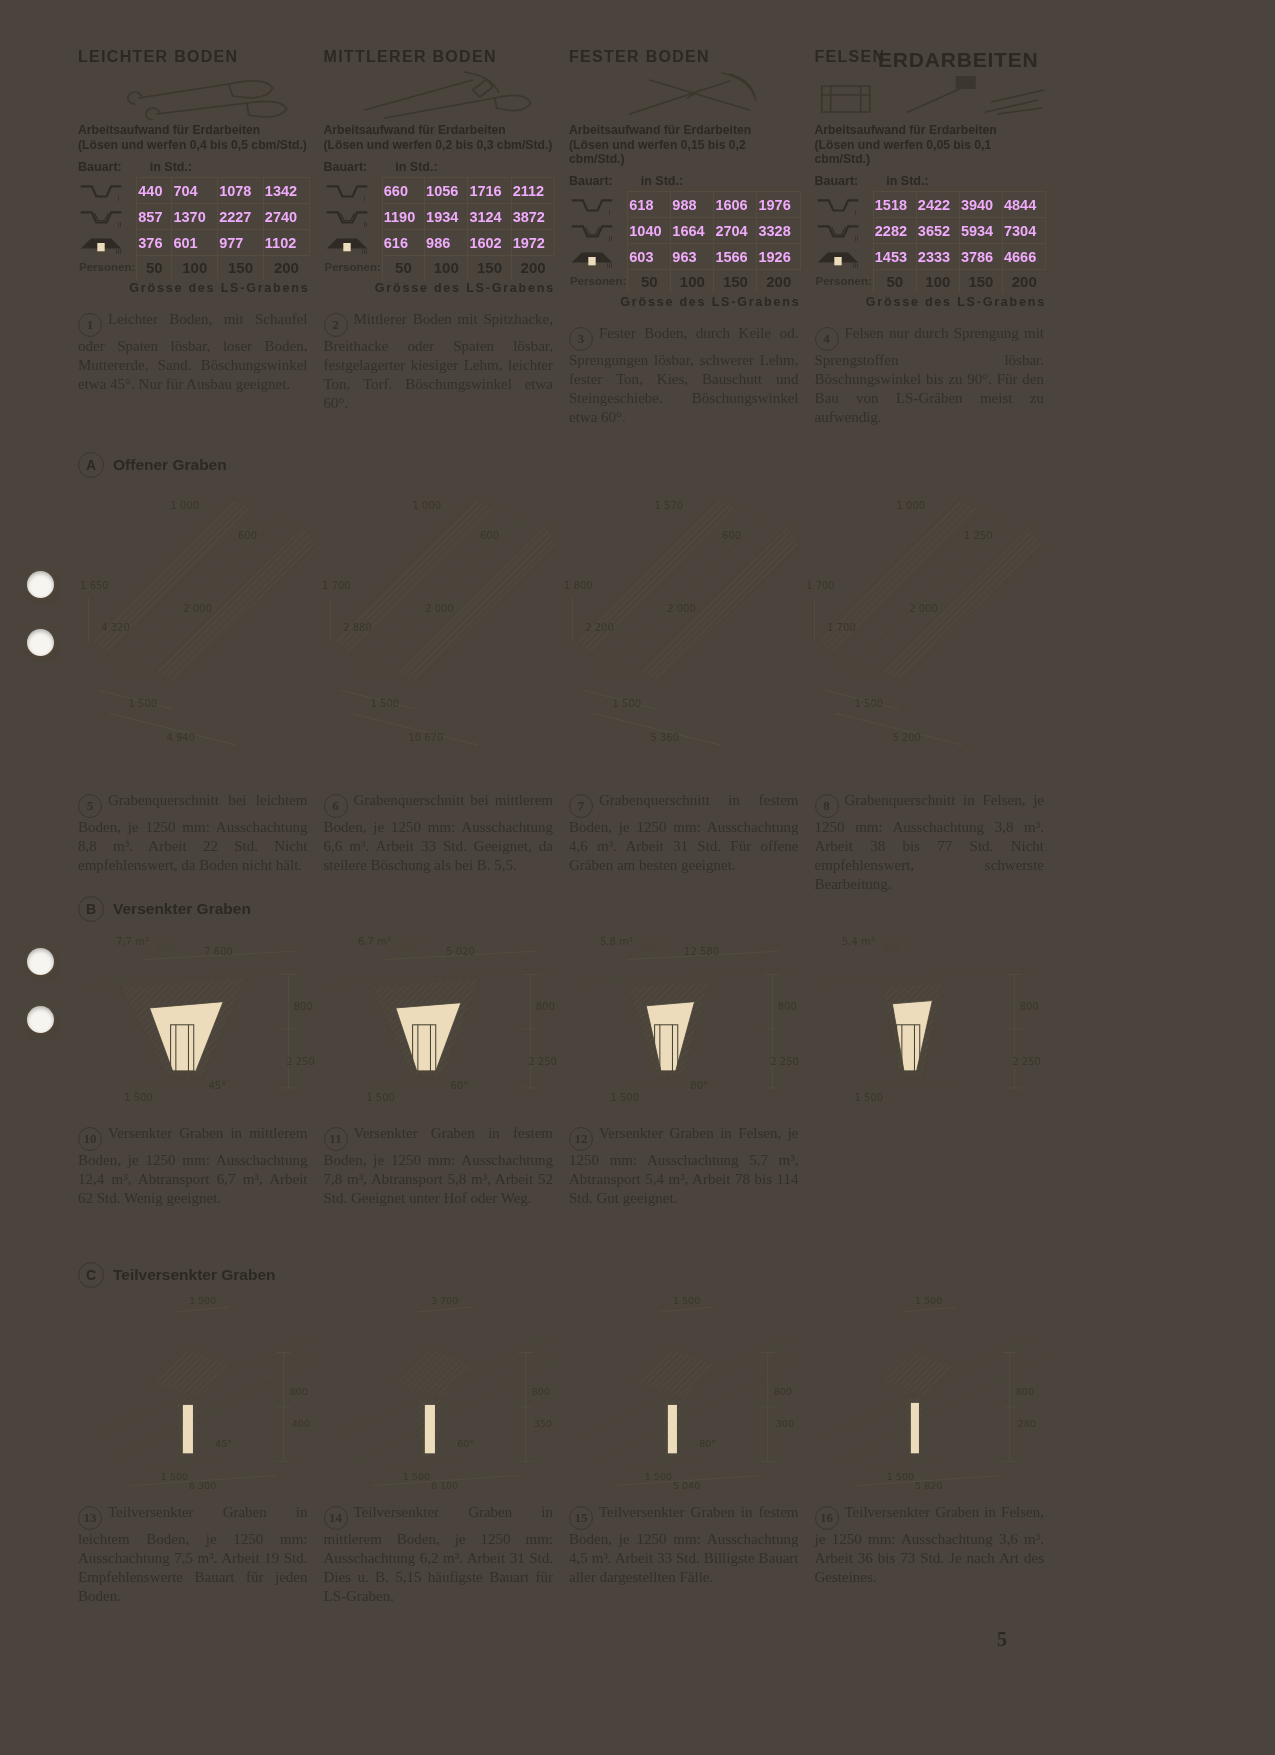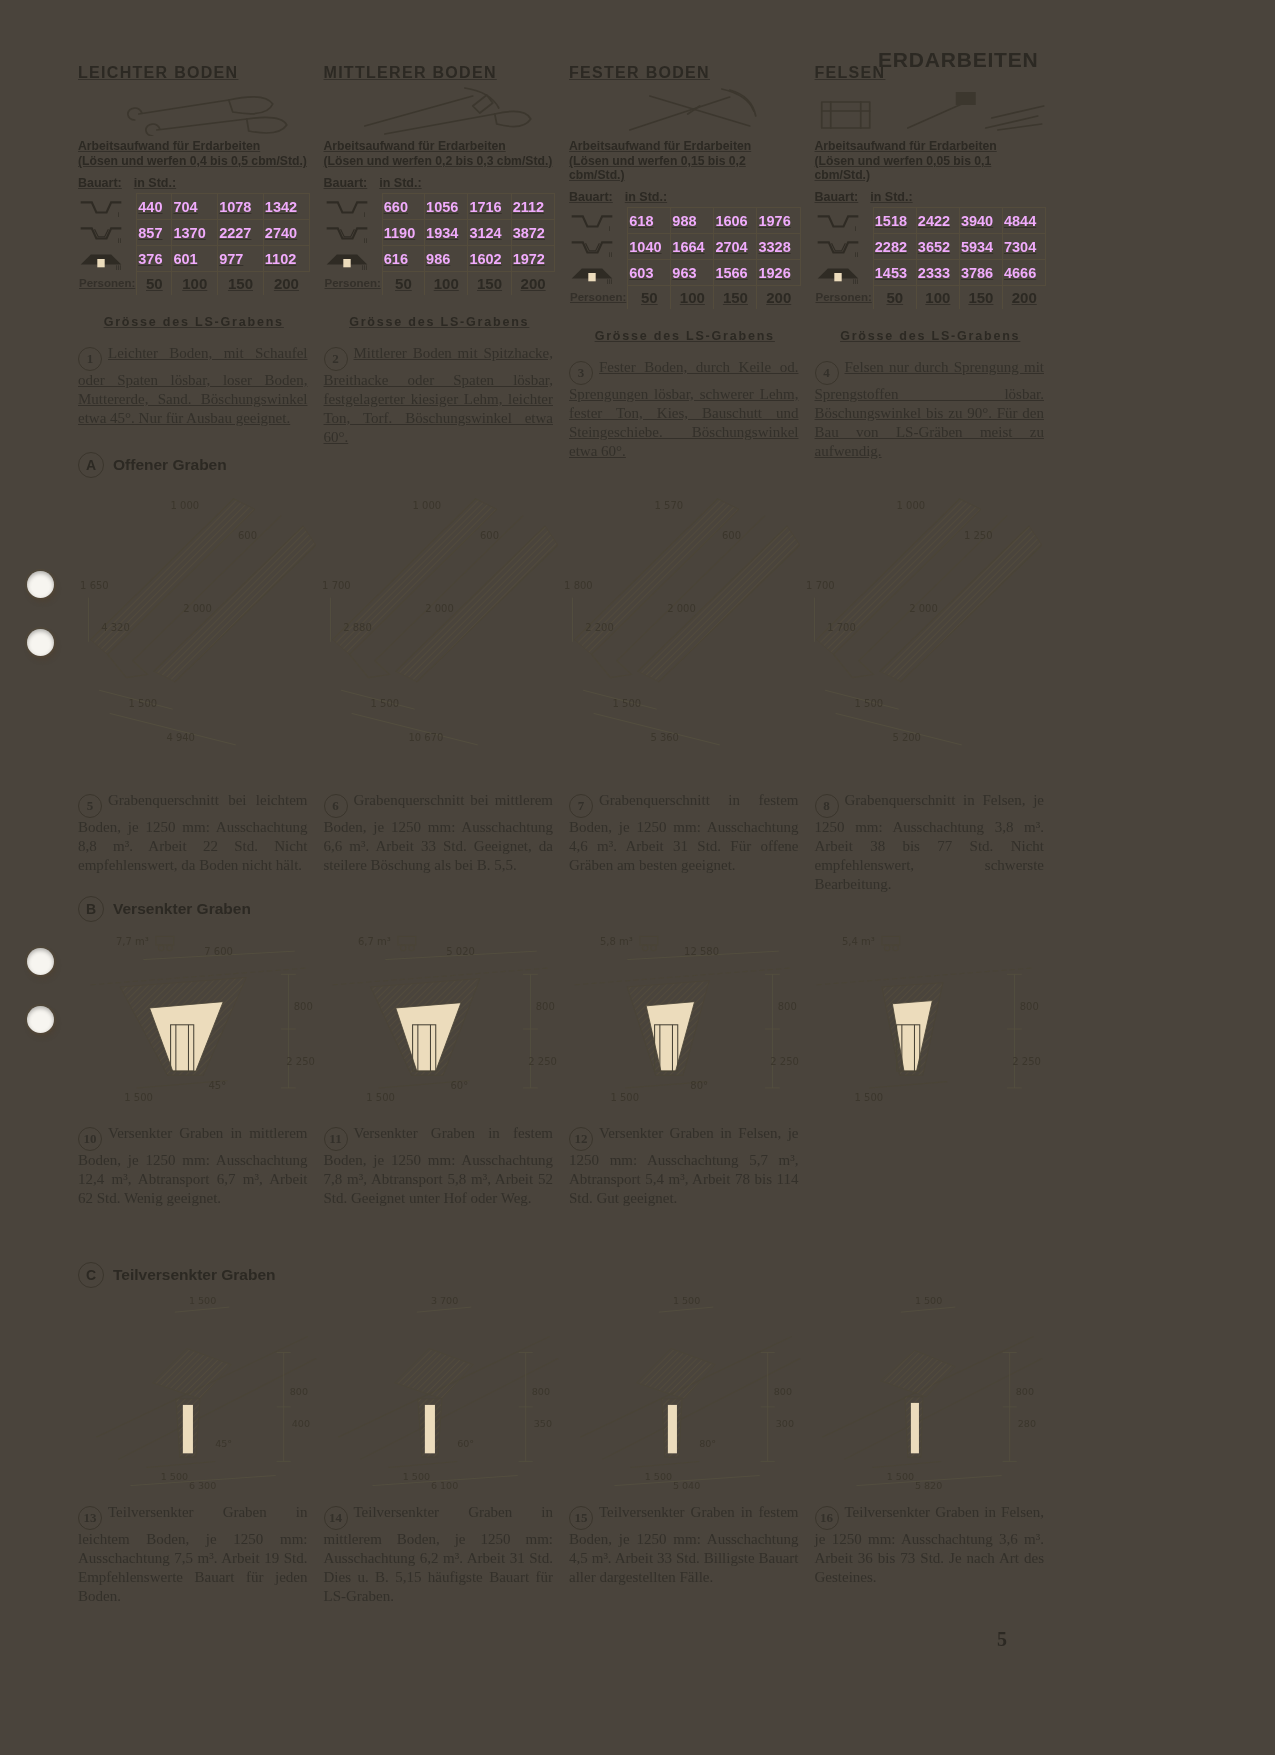--- a/index.html
+++ b/index.html
@@ -11,37 +11,37 @@
       radial-gradient(ellipse 400px 250px at 150px 120px, rgba(150,110,60,.12), transparent 70%),
       linear-gradient(90deg, rgba(60,48,35,.50) 0px, rgba(60,48,35,.14) 22px, rgba(60,48,35,0) 50px),
       linear-gradient(270deg, rgba(120,95,60,.20) 0px, rgba(120,95,60,0) 34px),
       linear-gradient(0deg, rgba(85,65,42,.32) 0px, rgba(85,65,42,0) 26px),
       linear-gradient(180deg, rgba(90,70,45,.22) 0px, rgba(90,70,45,0) 18px),
       radial-gradient(ellipse 1000px 1400px at 48% 42%, #efe0c1 0%, #e9d7b3 55%, #decamouf 85%, #d2b68a 100%),
       #e7d5b1;}
   .hole{position:absolute;left:27px;width:27px;height:27px;border-radius:50%;background:#f7f5f0;
     box-shadow:inset 0 2px 4px rgba(0,0,0,.30), 0 0 0 2px rgba(95,78,55,.28), 2px 4px 5px rgba(80,60,40,.35);}
   .ptitle{position:absolute;top:48px;left:878px;font:800 21px "Liberation Sans",sans-serif;letter-spacing:.8px;color:#2c2923;}
-  .cols{position:absolute;top:64px;left:78px;width:968px;display:grid;grid-template-columns:repeat(4,1fr);column-gap:14px;text-decoration:underline;}
+  .cols{position:absolute;top:48px;left:78px;width:968px;display:grid;grid-template-columns:repeat(4,1fr);column-gap:14px;}
   .col h2{margin:0;font:800 16px "Liberation Sans",sans-serif;letter-spacing:1.3px;color:#2c2923;}
   .toolart{height:54px;margin-top:2px;}
   .toolsvg{width:100%;height:52px;}
   .tool{stroke:#3c372e;stroke-width:1.7;fill:none;stroke-linecap:round;stroke-linejoin:round;}
   .eff{margin:1px 0 0;font:700 12.2px "Liberation Sans",sans-serif;color:#2c2923;}
-  .tbl-labels{display:flex;gap:12px;margin:8px 0 3px;font:700 12.5px "Liberation Sans",sans-serif;color:#2c2923;}
+  .tbl-labels{display:flex;gap:28px;margin:8px 0 3px;font:700 12.5px "Liberation Sans",sans-serif;color:#2c2923;}
   .stdtab{width:100%;border-collapse:collapse;}
   .stdtab td.num{border:1.2px solid #544c3c;font:600 14.5px "Liberation Sans",sans-serif;padding:4px 1px;color:#f0abfc;}
   .gcell{width:52px;padding:1px 4px 1px 0;text-align:right;}
   .gsvg{width:46px;height:24px;display:block;}
   .gp{stroke:#2f2b24;stroke-width:2.3;fill:none;}
   .gt{font:7px "DejaVu Sans",sans-serif;fill:#2f2b24;}
   .prow td{border:none;padding:3px 1px;}
   .prow .pnum{border-left:1.2px solid #544c3c;font:800 15px "Liberation Sans",sans-serif;text-align:center;color:#2c2923;}
   .prow .plab{font:700 11.5px "Liberation Sans",sans-serif;}
-  .tcap{margin-top:20px;text-align:center;font:700 12.5px "Liberation Sans",sans-serif;letter-spacing:1.8px;color:#2c2923;}
+  .tcap{margin-top:2px;text-align:right;font:700 12.5px "Liberation Sans",sans-serif;letter-spacing:1.8px;color:#2c2923;}
   .note{margin:15px 2px 0 0;font:15px/1.27 "Liberation Serif",serif;text-align:justify;color:#33302a;}
   .cnum{display:inline-flex;width:22px;height:22px;border:1.6px solid #3a352c;border-radius:50%;
     align-items:center;justify-content:center;font:700 13px "Liberation Serif",serif;margin-right:6px;vertical-align:-5px;}
   .sec{position:absolute;left:78px;width:968px;}
   #secA{top:452px;} #secB{top:896px;} #secC{top:1262px;}
   .sec-head{display:flex;align-items:center;gap:9px;font:700 15.5px "Liberation Sans",sans-serif;color:#2c2923;}
   .lcirc{width:24px;height:24px;border:1.7px solid #3a352c;border-radius:50%;display:flex;align-items:center;justify-content:center;font:700 14px "Liberation Sans",sans-serif;flex:0 0 auto;}
   .diagrams{display:grid;grid-template-columns:repeat(4,1fr);margin-top:6px;}
   .notes{display:grid;grid-template-columns:repeat(4,1fr);column-gap:14px;margin-top:8px;}
   .notes .note{margin-top:4px;}

